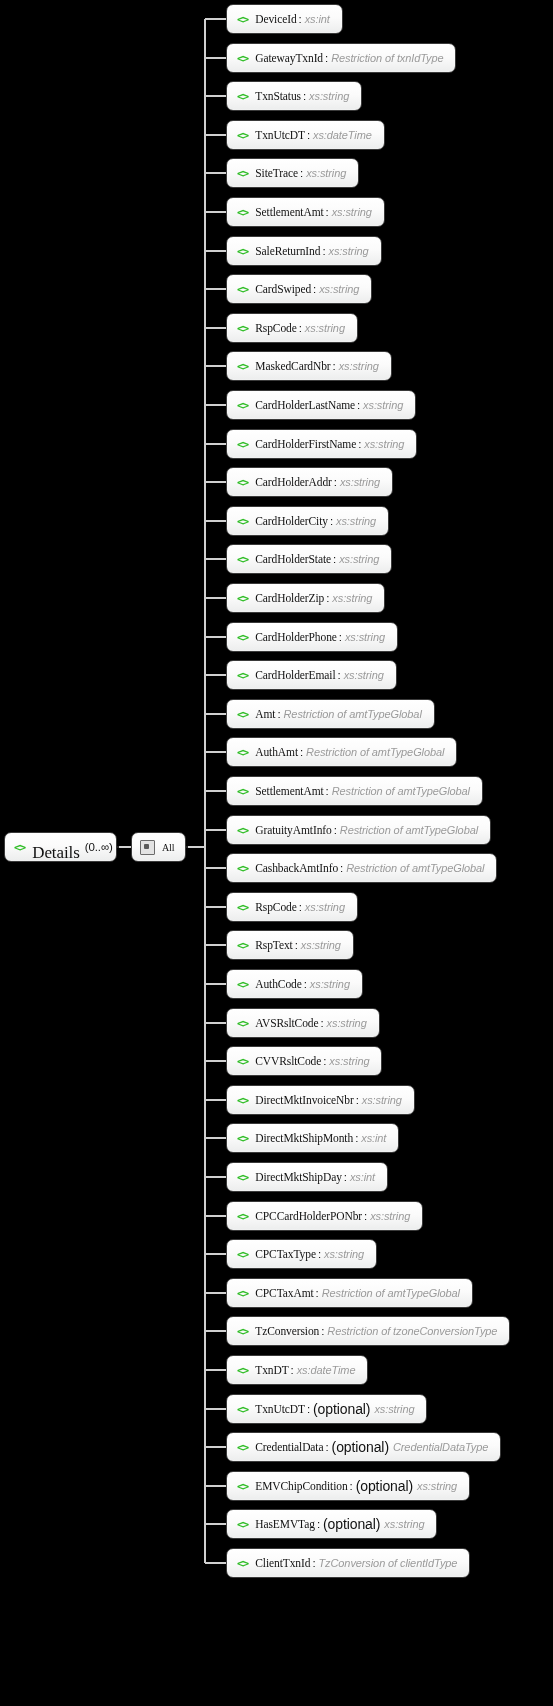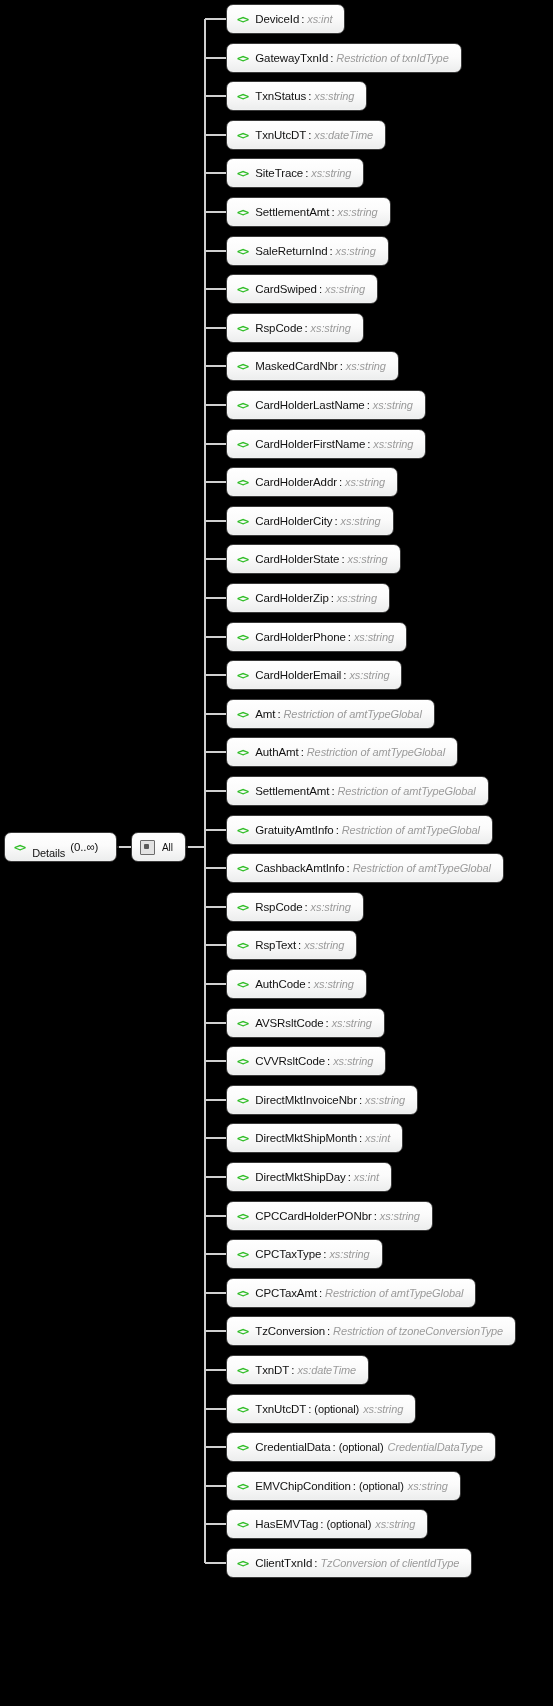--- a/index.html
+++ b/index.html
@@ -62,44 +62,45 @@
     font-size: 11px;
     font-weight: bold;
     color: #2fbd26;
     letter-spacing: -1px;
     line-height: 1;
   }
 
   .node .nm {
     color: #111111;
     font-size: 11.5px;
+    font-family: Liberation Serif, serif;
   }
   .node .sep {
     color: #111111;
     margin: 0 3px 0 2px;
   }
   .node .ty {
     color: #9a9a9a;
     font-style: italic;
     font-size: 11px;
   }
   .node .opt {
     color: #111111;
-    font-size: 11px;
+    font-size: 14px;
     margin-right: 4px;
   }
 
   
   #node-details {
     left: 4px;
     top: 832px;
     width: 113px;
     padding-left: 9px;
   }
-  #node-details .nm  { font-size: 11px; margin-top: 12px; }
+  #node-details .nm  { font-size: 17px; margin-top: 12px; }
   #node-details .card { color: #111111; margin-left: 5px; font-size: 11.5px; }
 
   
   #node-all {
     left: 131px;
     top: 832px;
     width: 55px;
     padding-left: 8px;
   }
   #node-all .all-icon {

